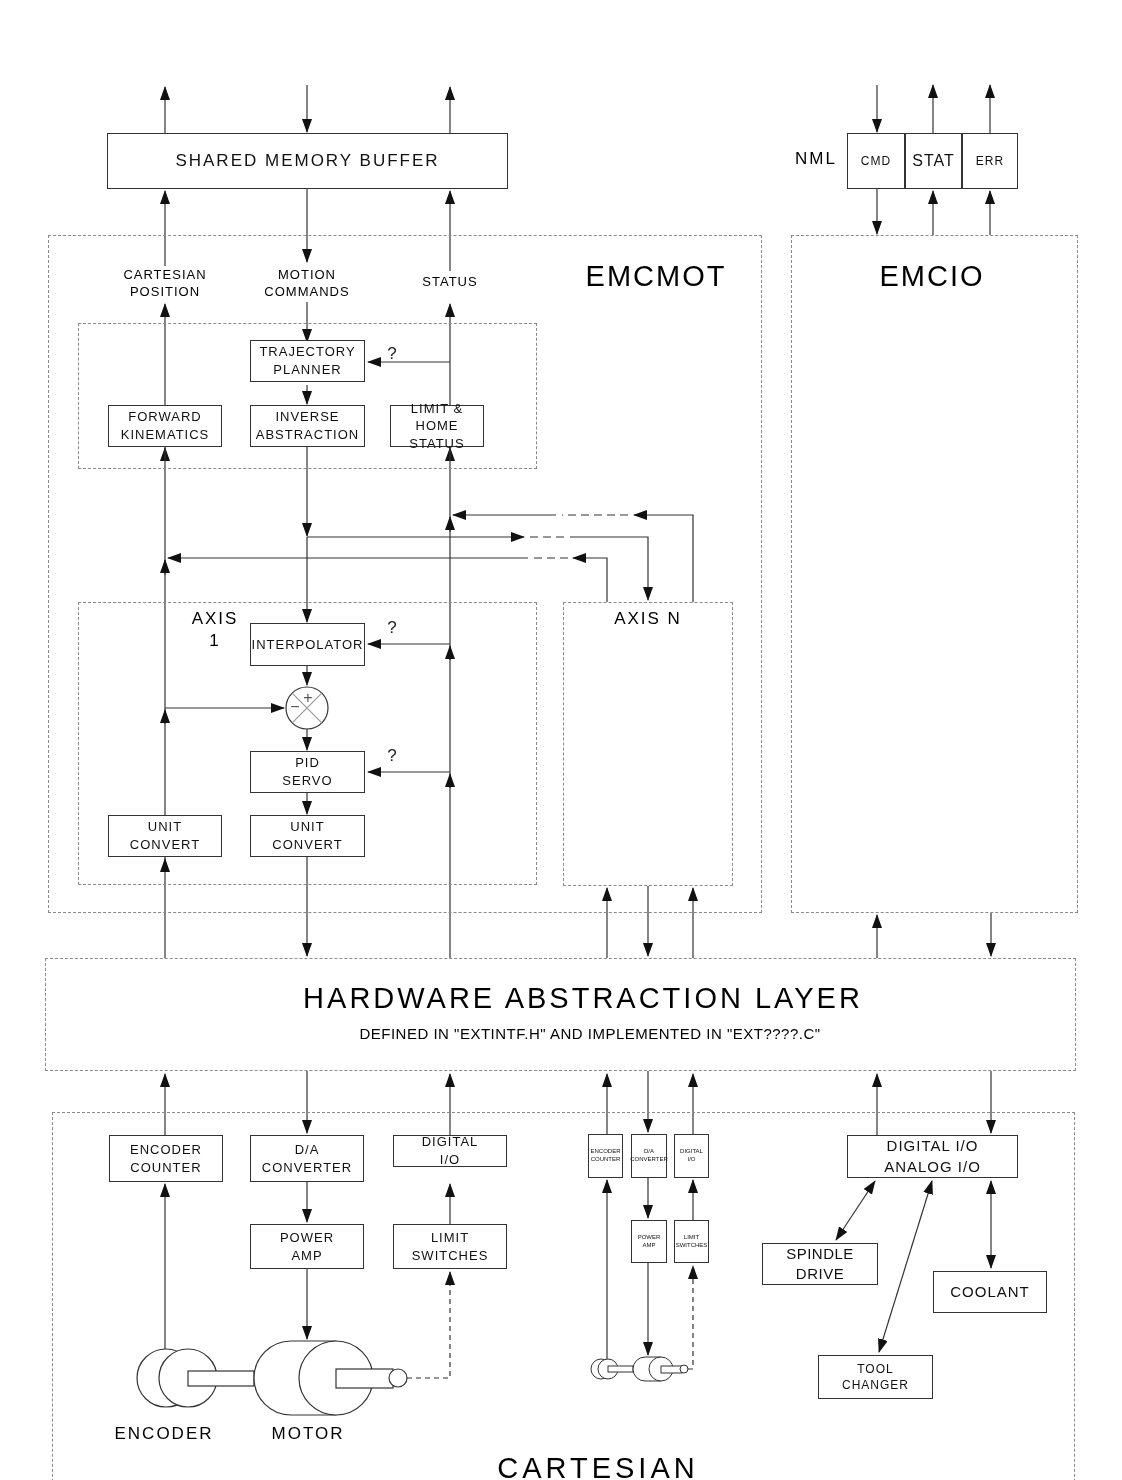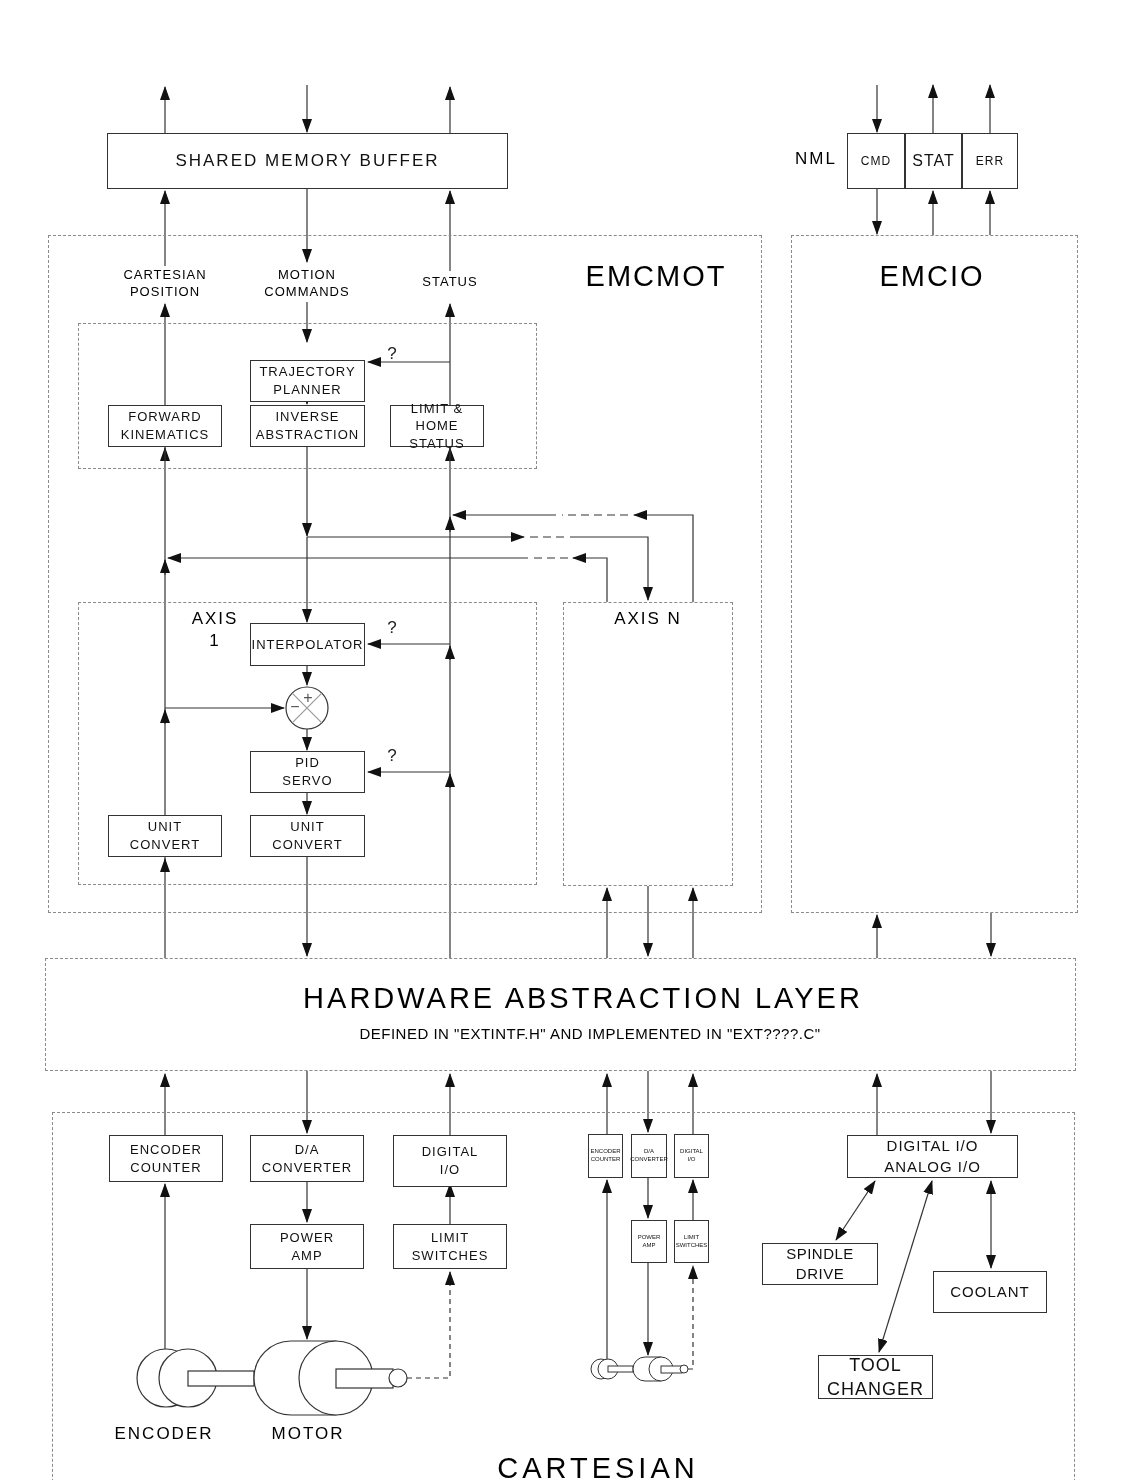--- a/index.html
+++ b/index.html
@@ -168,21 +168,21 @@
 
   <div class="lbl big" style="left:566px;top:218px;width:180px">EMCMOT</div>
   <div class="lbl big" style="left:842px;top:218px;width:180px">EMCIO</div>
 
   <div class="lbl" style="left:115px;top:226px;width:100px;height:36px">CARTESIAN
 POSITION</div>
   <div class="lbl" style="left:257px;top:226px;width:100px;height:36px">MOTION
 COMMANDS</div>
   <div class="lbl" style="left:400px;top:232px;width:100px;height:20px">STATUS</div>
 
-  <div class="box" style="left:250px;top:320px;width:115px;height:42px">TRAJECTORY
+  <div class="box" style="left:250px;top:300px;width:115px;height:42px">TRAJECTORY
 PLANNER</div>
   <div class="lbl q" style="left:383px;top:305px;width:18px;height:18px">?</div>
   <div class="box" style="left:108px;top:365px;width:114px;height:42px">FORWARD
 KINEMATICS</div>
   <div class="box" style="left:250px;top:365px;width:115px;height:42px">INVERSE
 ABSTRACTION</div>
   <div class="box" style="left:390px;top:365px;width:94px;height:42px">LIMIT &amp; HOME
 STATUS</div>
 
   <div class="lbl mid" style="left:183px;top:568px;width:64px">AXIS 1</div>
@@ -200,21 +200,21 @@
 
   <div class="lbl mid" style="left:613px;top:568px;width:70px">AXIS N</div>
 
   <div class="lbl big" style="left:283px;top:940px;width:600px;letter-spacing:3px">HARDWARE ABSTRACTION LAYER</div>
   <div class="lbl" style="left:290px;top:984px;width:600px;font-size:15px;letter-spacing:0.5px">DEFINED IN "EXTINTF.H" AND IMPLEMENTED IN "EXT????.C"</div>
 
   <div class="box" style="left:109px;top:1095px;width:114px;height:47px">ENCODER
 COUNTER</div>
   <div class="box" style="left:250px;top:1095px;width:114px;height:47px">D/A
 CONVERTER</div>
-  <div class="box" style="left:393px;top:1095px;width:114px;height:52px">DIGITAL
+  <div class="box" style="left:393px;top:1095px;width:114px;height:32px">DIGITAL
 I/O</div>
   <div class="box" style="left:250px;top:1184px;width:114px;height:45px">POWER
 AMP</div>
   <div class="box" style="left:393px;top:1184px;width:114px;height:45px">LIMIT
 SWITCHES</div>
 
   <div class="lbl mid" style="left:114px;top:1383px;width:100px">ENCODER</div>
   <div class="lbl mid" style="left:258px;top:1383px;width:100px">MOTOR</div>
 
   <div class="box small-box" style="left:588px;top:1094px;width:35px;height:44px">ENCODER
@@ -225,18 +225,18 @@
 I/O</div>
   <div class="box small-box" style="left:631px;top:1180px;width:36px;height:43px">POWER
 AMP</div>
   <div class="box small-box" style="left:674px;top:1180px;width:35px;height:43px">LIMIT
 SWITCHES</div>
 
   <div class="box" style="left:847px;top:1095px;width:171px;height:43px;font-size:15px">DIGITAL I/O
 ANALOG I/O</div>
   <div class="box" style="left:762px;top:1203px;width:116px;height:42px;font-size:15px;letter-spacing:0.5px">SPINDLE DRIVE</div>
   <div class="box" style="left:933px;top:1231px;width:114px;height:42px;font-size:15px">COOLANT</div>
-  <div class="box" style="left:818px;top:1315px;width:115px;height:44px;font-size:18px">TOOL
+  <div class="box" style="left:818px;top:1315px;width:115px;height:44px;font-size:12px">TOOL
 CHANGER</div>
 
   <div class="lbl big" style="left:448px;top:1410px;width:300px;letter-spacing:4px">CARTESIAN</div>
 
 </div>
 
 </body></html>

